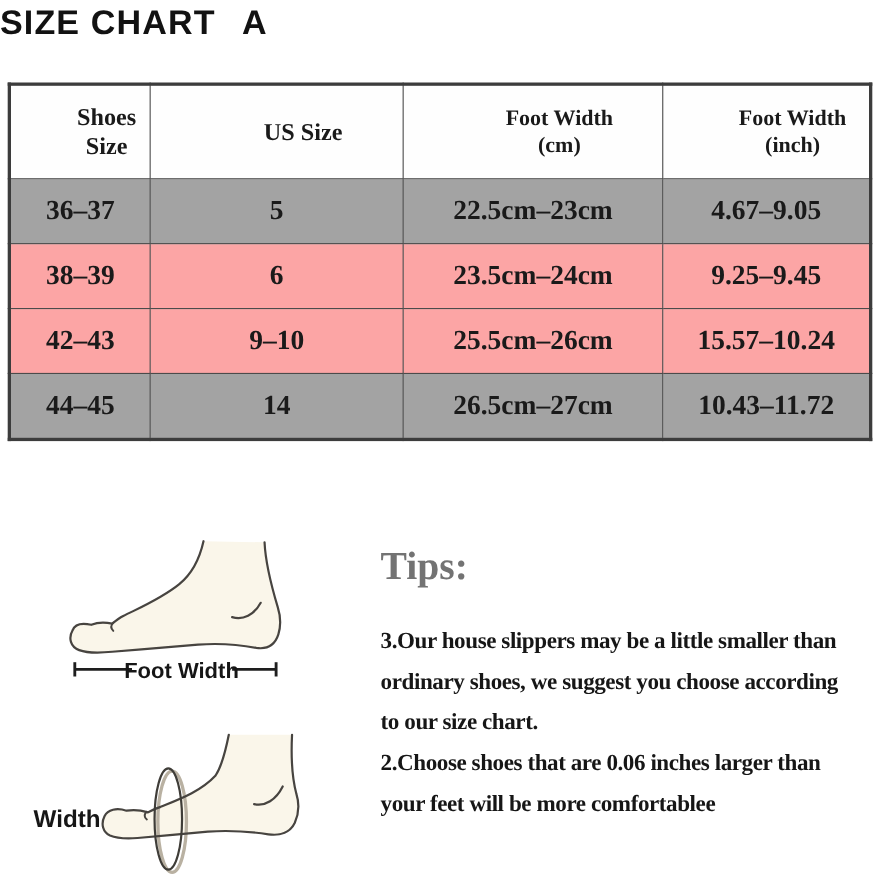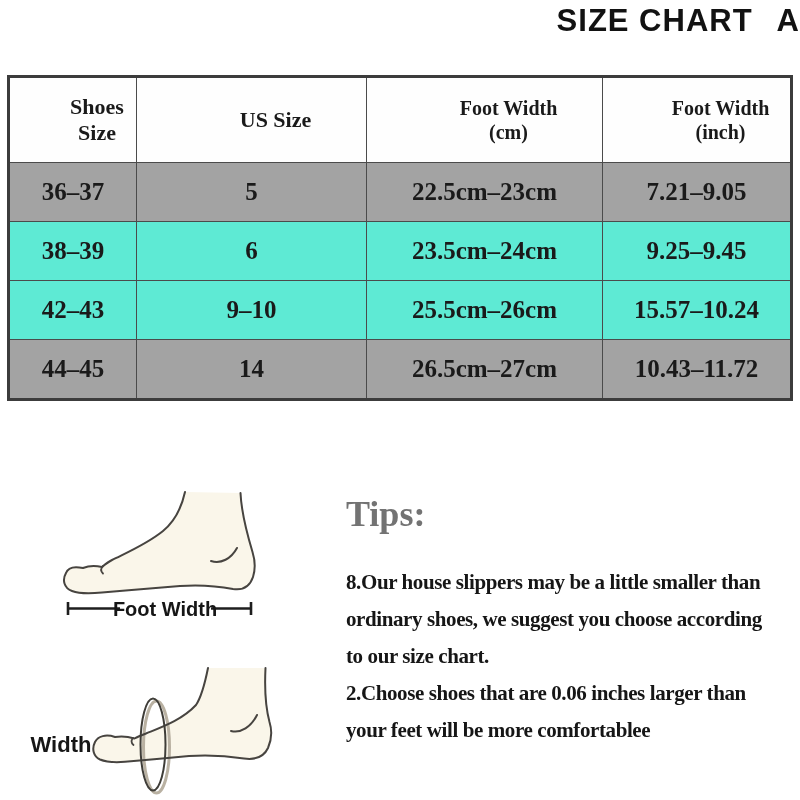--- a/index.html
+++ b/index.html
@@ -4,21 +4,21 @@
 <style>
   html, body { margin: 0; padding: 0; background: #ffffff; }
   .page {
     position: relative; width: 800px; height: 800px;
     background: #ffffff; overflow: hidden;
     font-family: "Liberation Serif", serif; color: #1c1c1c;
   }
   
   .title {
     position: absolute; top: 3px; left: 0; width: 800px; margin: 0;
-    text-align: right;
+    text-align: left;
     font-family: "Liberation Sans", sans-serif;
     font-weight: bold; font-size: 31px; letter-spacing: 1px; color: #121212;
   }
   .title .suffix { margin-left: 24px; }
 
   
   table.size-table {
     position: absolute; top: 75px; left: 7px;
     width: 783px; border-collapse: collapse; table-layout: fixed;
     border: 3px solid #3c3c3c;
@@ -27,21 +27,21 @@
     border: 1.6px solid #4b4b4b;
     text-align: center; vertical-align: middle;
     font-weight: bold; color: #1a1a1a; padding: 0;
   }
   table.size-table thead th {
     height: 84px; background: #fefefe;
     font-size: 22px; line-height: 1.2; white-space: pre-line; padding-left: 48px;
   }
   table.size-table thead th.two-line { font-size: 20px; }
   table.size-table tbody td {
-    height: 58px; background: #5eead4; font-size: 25px;
+    height: 58px; background: #fca5a5; font-size: 25px;
   }
   table.size-table tbody tr.alt td { background: #a3a3a3; }
 
   
   .foot-svg { position: absolute; left: 0; }
   .foot-svg.one { top: 460px; width: 330px; height: 180px; }
   .foot-svg.two { top: 630px; width: 330px; height: 170px; }
 
   
   .tips { position: absolute; left: 346px; top: 490px; width: 452px; }
@@ -76,21 +76,21 @@
 (cm)</th>
         <th class="two-line">Foot Width
 (inch)</th>
       </tr>
     </thead>
     <tbody>
       <tr class="alt">
         <td>36–37</td>
         <td>5</td>
         <td>22.5cm–23cm</td>
-        <td>7.21–9.05</td>
+        <td>4.67–9.05</td>
       </tr>
       <tr>
         <td>38–39</td>
         <td>6</td>
         <td>23.5cm–24cm</td>
         <td>9.25–9.45</td>
       </tr>
       <tr>
         <td>42–43</td>
         <td>9–10</td>
@@ -141,20 +141,20 @@
          C 211 124.5, 231 126.5, 244 128.5 C 255 130, 264 126.5, 268 118
          C 271.5 110, 272 100, 269.5 92 C 266 79, 264.5 58, 265.5 38" fill="none" stroke="#474440" stroke-width="2" stroke-linecap="round"></path>
     <path d="M 231 101 C 241 103.5, 251 97, 257 85" fill="none" stroke="#474440" stroke-width="2" stroke-linecap="round"></path>
     <path d="M 133 108 C 131 110.5, 131 113, 133.5 115" fill="none" stroke="#474440" stroke-width="1.8" stroke-linecap="round"></path>
     <ellipse cx="153" cy="114.5" rx="12.5" ry="46" fill="none" stroke="#3f3d38" stroke-width="2"></ellipse>
     <text x="61" y="122" text-anchor="middle" font-family="Liberation Sans, sans-serif" font-size="22" font-weight="bold" fill="#161616">Width</text>
   </svg>
 
   <div class="tips">
     <h2>Tips:</h2>
-    <p>8.Our house slippers may be a little smaller than
+    <p>3.Our house slippers may be a little smaller than
 ordinary shoes, we suggest you choose according
 to our size chart.</p>
     <p>2.Choose shoes that are 0.06 inches larger than
 your feet will be more comfortablee</p>
   </div>
 
 </div>
 
 </body></html>

